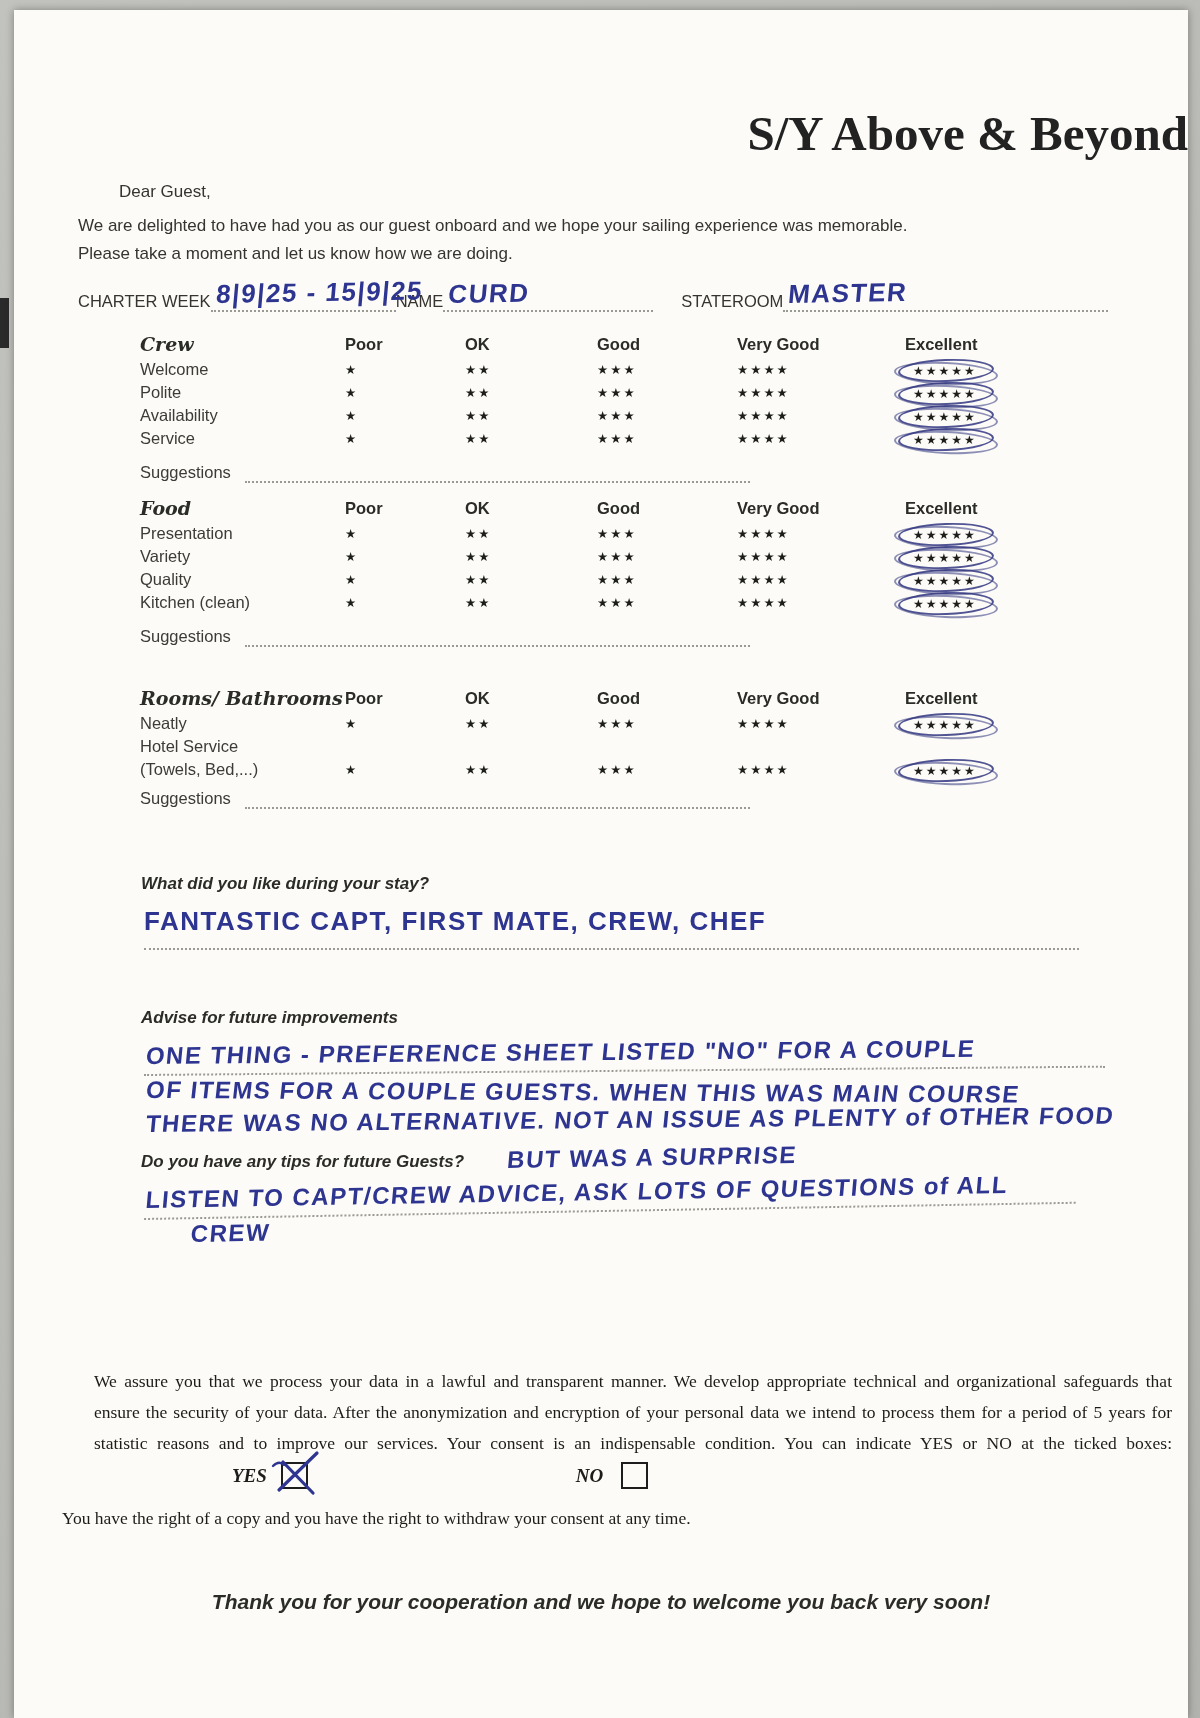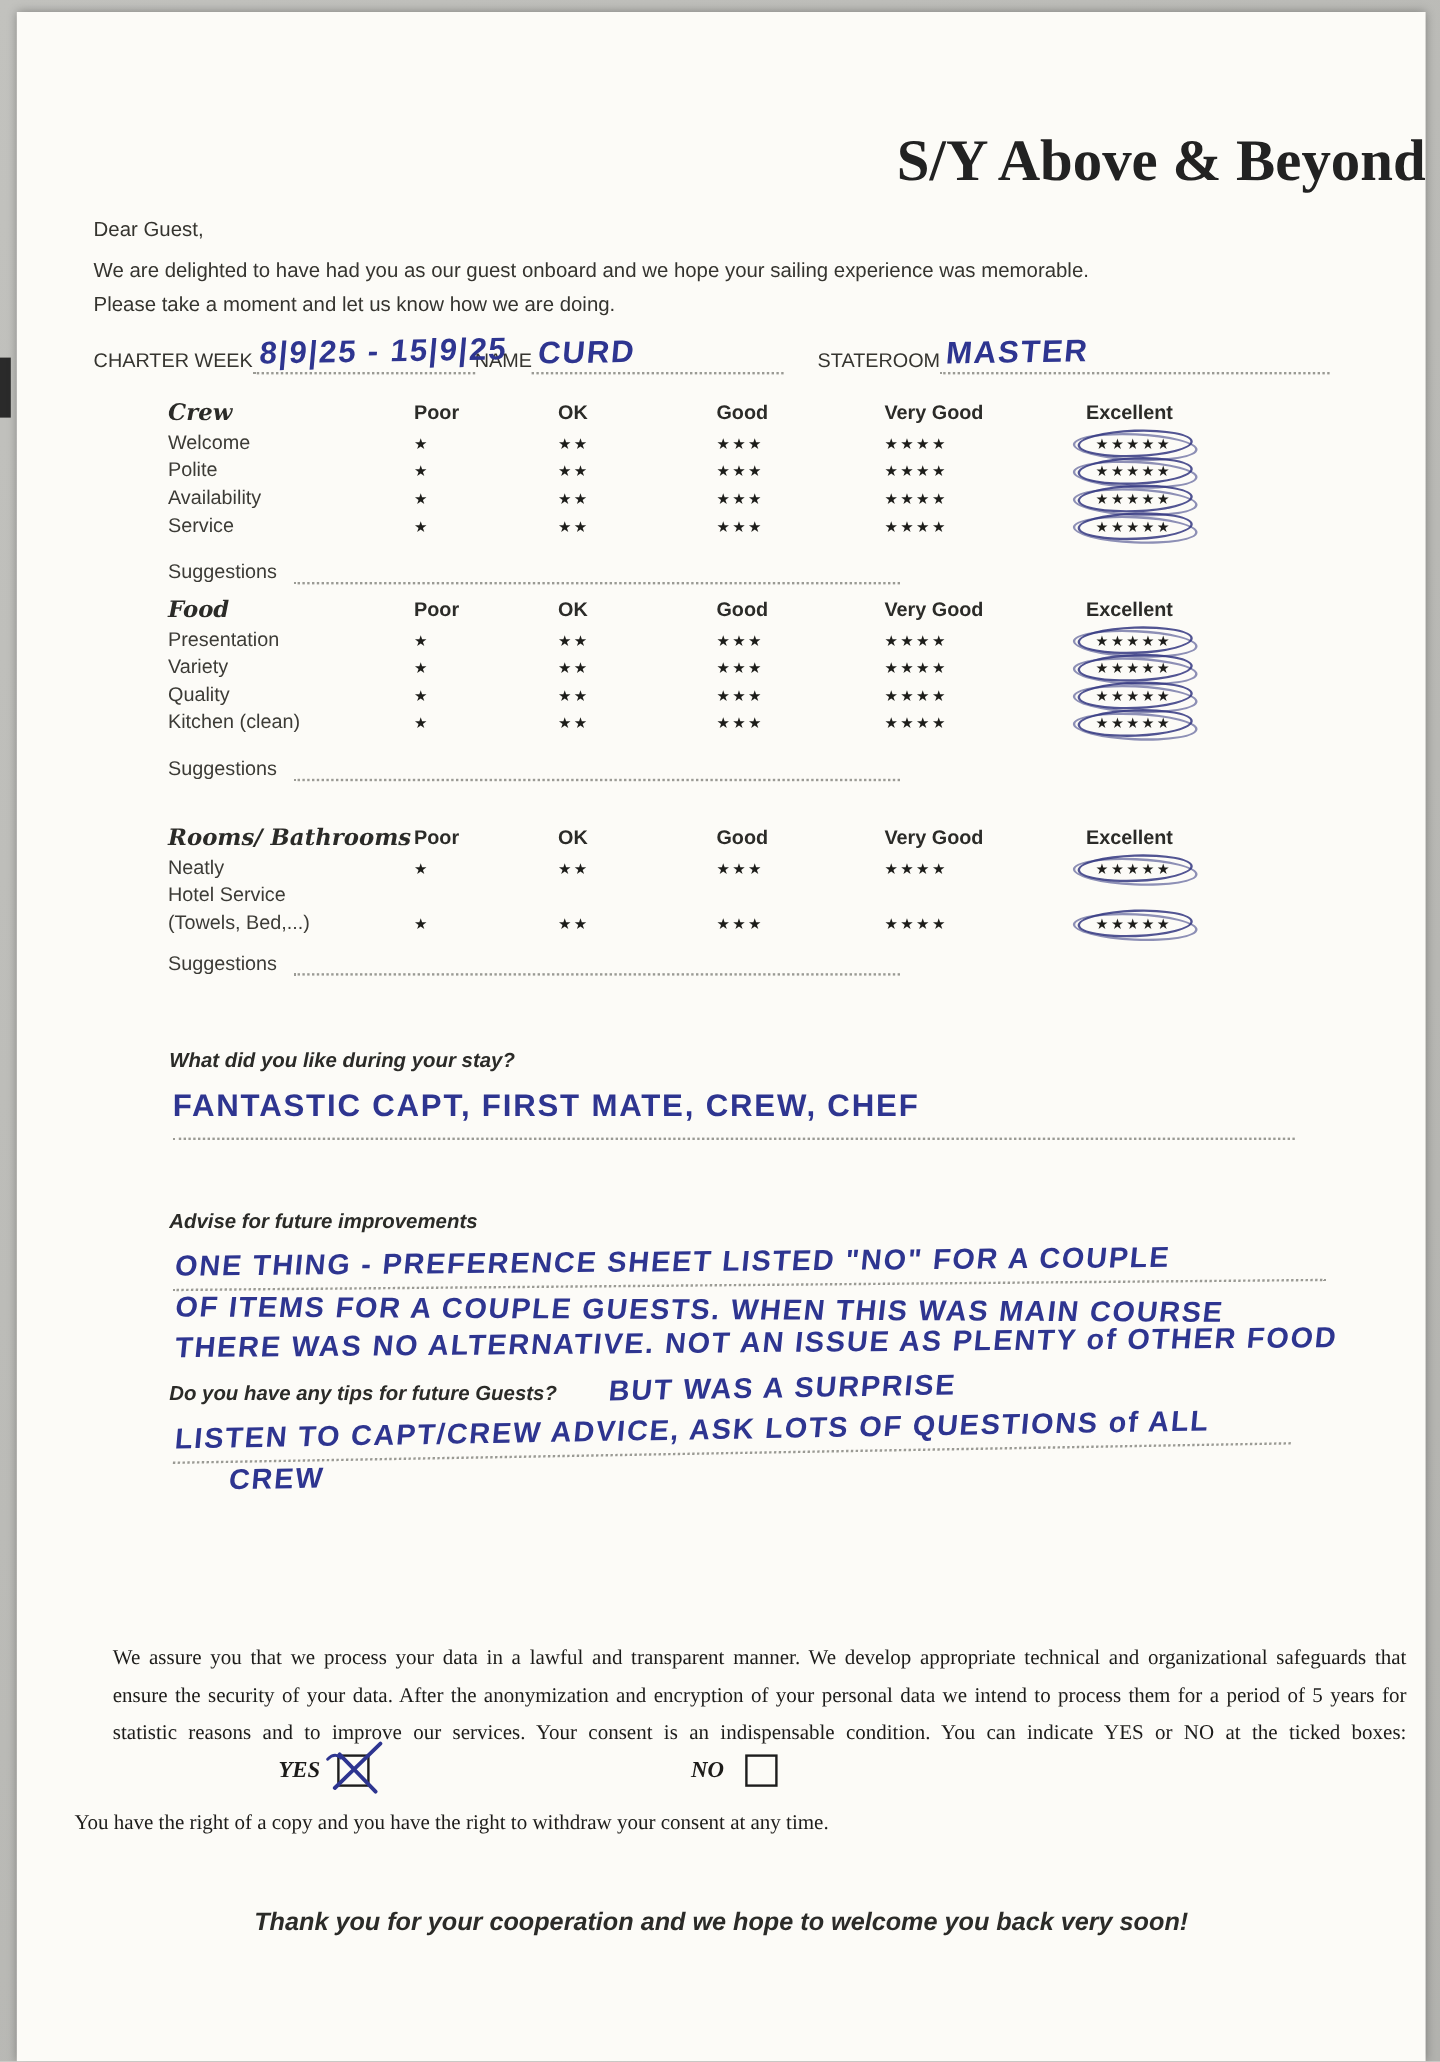--- a/index.html
+++ b/index.html
@@ -11,21 +11,21 @@
   *{margin:0;padding:0;box-sizing:border-box;}
   body{width:1200px;height:1718px;font-family:"Liberation Sans",sans-serif;background:#b7b7b3;}
   .page{position:relative;width:1200px;height:1718px;background:linear-gradient(135deg,#c2c2be 0%,#b2b2ae 100%);overflow:hidden;}
   .sheet{position:absolute;left:14px;top:10px;width:1174px;height:1708px;background:var(--paper);box-shadow:0 0 8px rgba(0,0,0,.35);}
   .left-mark{position:absolute;left:0;top:298px;width:9px;height:50px;background:#191919;opacity:.9;}
 
   .abs{position:absolute;}
 
   .title{width:100%;text-align:right;font-size:49px;font-weight:600;color:#222;letter-spacing:0px;font-family:Liberation Serif, serif;}
   .body-txt{font-size:17px;color:var(--txt);line-height:27.5px;}
-  .greeting{font-size:17px;color:var(--txt);}
+  .greeting{font-size:17px;color:var(--txt);margin-left:41px;}
 
   
   .charter-row{left:64px;top:272px;width:1030px;display:flex;align-items:flex-end;height:30px;font-size:16.5px;color:var(--txt);}
   .c-label{white-space:nowrap;padding-bottom:1px;}
   .write-seg{position:relative;border-bottom:2px dotted #9a9a94;height:24px;}
   .write-seg .hand-val{position:absolute;left:4px;bottom:0px;white-space:nowrap;}
 
   .hand{font-family:"Liberation Sans",sans-serif;color:var(--ink);font-weight:600;letter-spacing:1.5px;transform:skewX(-6deg) rotate(-1deg);transform-origin:left bottom;}
   .hand-lg{font-size:26px;}
   .hand-md{font-size:24px;}
@@ -37,21 +37,21 @@
   .sec-title{font-family:"DejaVu Serif",serif;font-style:italic;font-weight:bold;font-size:19px;color:#2b2b28;}
   .rh{font-size:16.5px;font-weight:bold;color:#2b2b28;}
   .rrow{height:23px;}
   .rlabel{font-size:16.5px;color:#3c3b36;}
   .stars{font-family:"DejaVu Sans",sans-serif;font-size:12.5px;letter-spacing:2px;color:#1d1d1a;}
   .exc-cell{position:relative;}
   .circ{position:relative;display:inline-block;padding:0 8px 1px 8px;font-size:12px;}
   .circ::before,.circ::after{content:"";position:absolute;border:2.4px solid rgba(50,54,128,.85);border-radius:50%;pointer-events:none;}
   .circ::before{inset:-5px -9px -3px -7px;transform:rotate(-2deg);}
   .circ::after{inset:-2px -13px -6px -11px;transform:rotate(2.5deg);border-color:rgba(50,54,128,.55);}
-  .sugg{display:flex;align-items:flex-end;margin-top:13px;height:24px;}
+  .sugg{display:flex;align-items:flex-start;margin-top:13px;height:24px;}
   .sugg.tight{margin-top:8px;}
   .sugg-label{font-size:16.5px;color:#3c3b36;margin-right:14px;}
   .sugg-line{width:505px;border-bottom:2px dotted #9a9a94;height:20px;}
 
   
   .q-label{font-size:17px;font-weight:bold;font-style:italic;color:#2b2b28;}
   .ans-line{position:relative;white-space:nowrap;}
   .dotted-under{border-bottom:2px dotted #9a9a94;}
 
   

